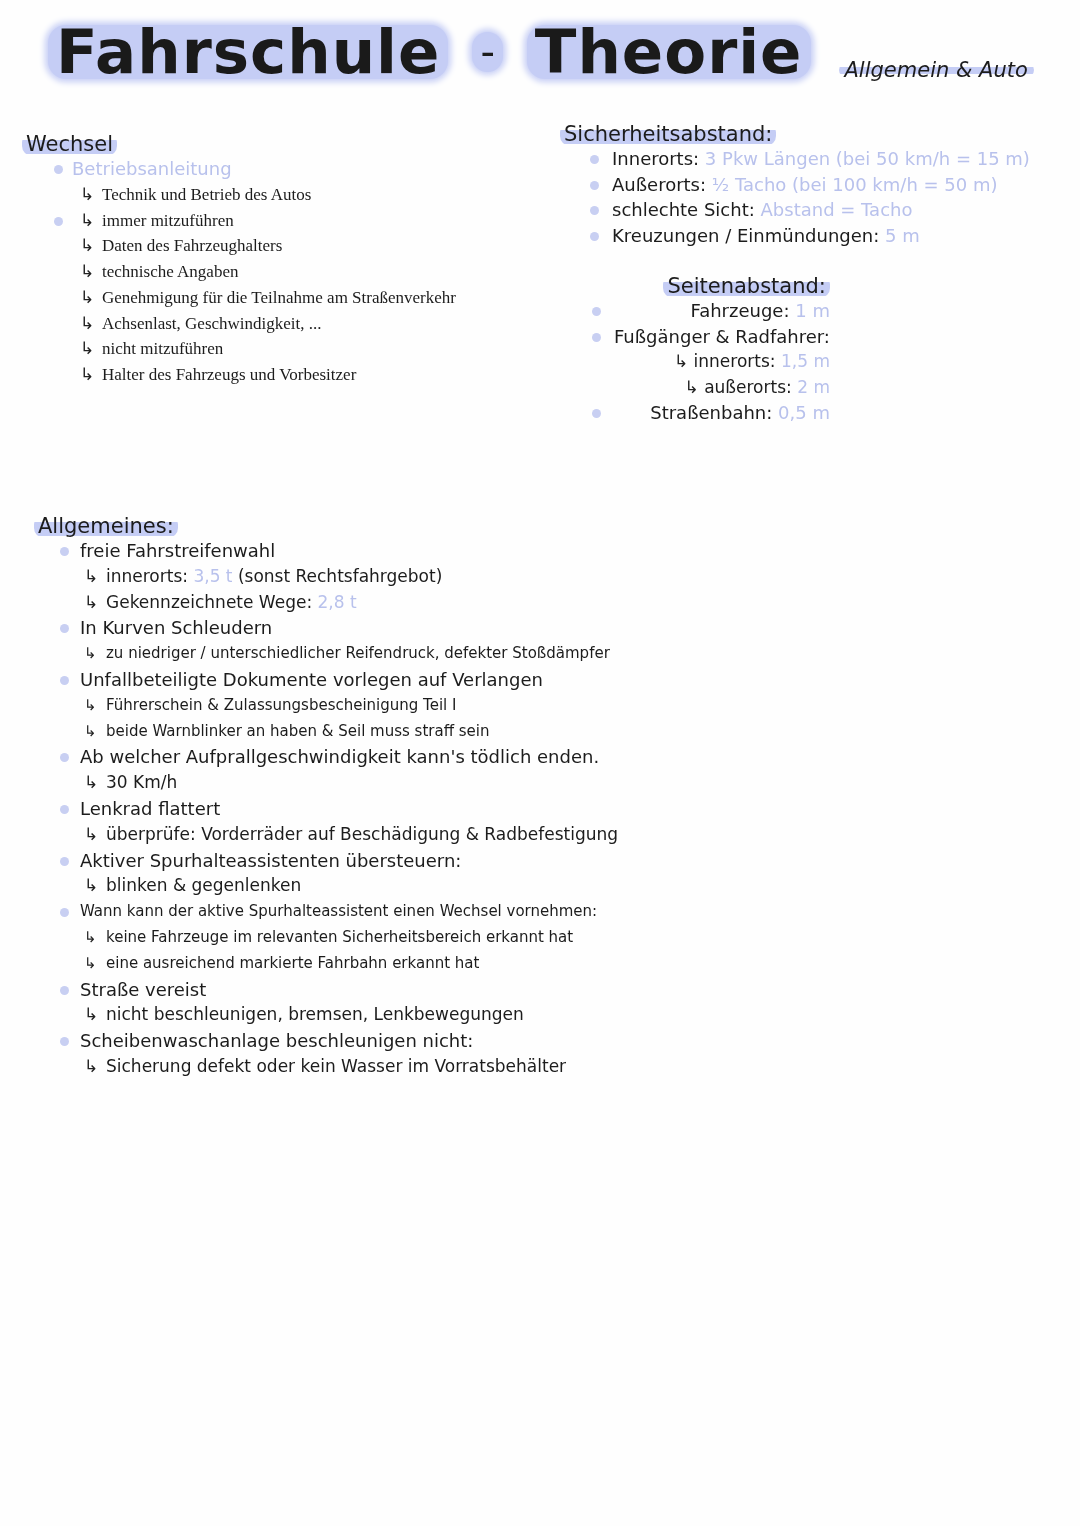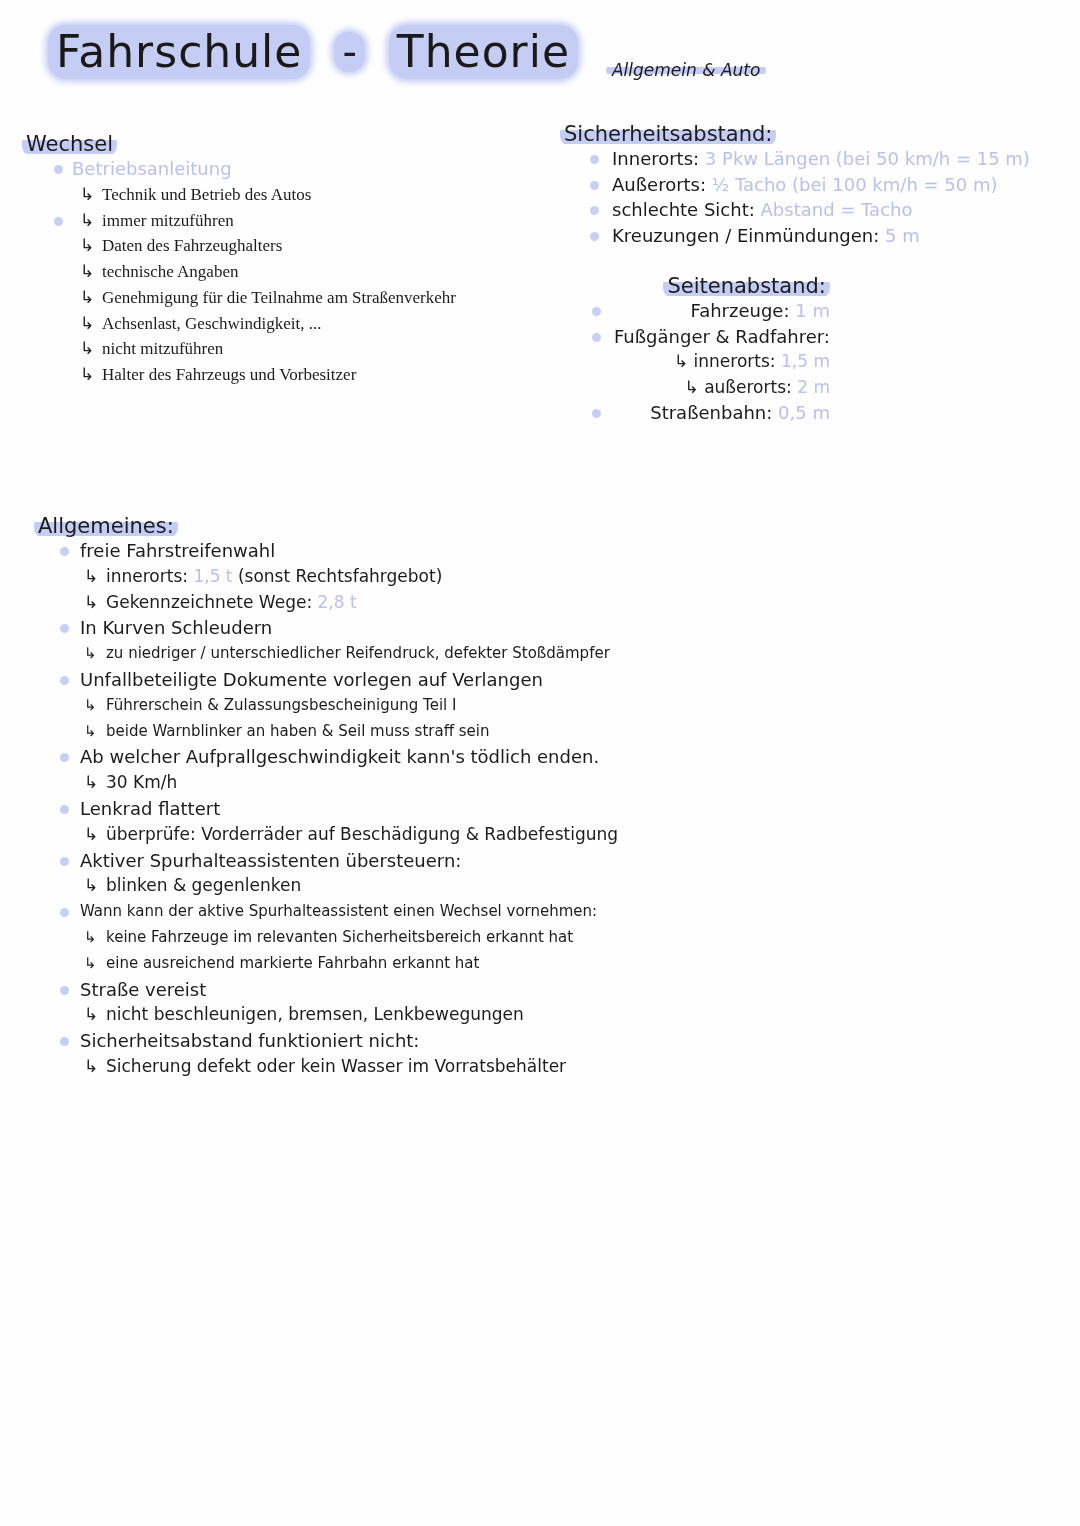--- a/index.html
+++ b/index.html
@@ -15,31 +15,32 @@
     .abs { position: absolute; }
 
     
     .title-wrap { left: 48px; top: 22px; height: 60px; display: flex; align-items: center; }
     .hl {
       background: #c5cdf5;
       border-radius: 18px;
       box-shadow: 0 0 6px 3px #c5cdf5;
     }
     .title-part {
-      font-size: 44px;
+      font-size: 61px;
       letter-spacing: 1px;
       padding: 0 8px;
       line-height: 54px;
       color: #1a1a1a;
+      font-weight: bold;
     }
     .title-dash { font-size: 40px; padding: 0 8px; margin: 0 24px; line-height: 40px; }
     .subtitle {
       margin-left: 28px;
       margin-top: 36px;
-      font-size: 17px;
+      font-size: 21px;
       font-style: italic;
       padding: 0 6px;
       line-height: 14px;
       border-radius: 8px;
       background: linear-gradient(to bottom, transparent 30%, #c5cdf5 30%, #c5cdf5 80%, transparent 80%);
     }
 
     
     .heading {
       font-size: 21px;
@@ -174,21 +175,21 @@
       <span class="light">0,5 m</span>
     </li>
   </ul>
 </section>
 
 <section id="allg" class="abs">
   <div class="heading">Allgemeines:</div>
   <ul class="lst">
 
     <li class="item"><span class="bullet"></span><span>freie Fahrstreifenwahl</span></li>
-    <li class="sub"><span class="arrow">↳</span><span>innerorts:</span> <span class="light">1,5 t</span> <span>(sonst Rechtsfahrgebot)</span></li>
+    <li class="sub"><span class="arrow">↳</span><span>innerorts:</span> <span class="light">3,5 t</span> <span>(sonst Rechtsfahrgebot)</span></li>
     <li class="sub"><span class="arrow">↳</span><span>Gekennzeichnete Wege:</span> <span class="light">2,8 t</span></li>
 
     <li class="item"><span class="bullet"></span><span>In Kurven Schleudern</span></li>
     <li class="sub small"><span class="arrow">↳</span><span>zu niedriger / unterschiedlicher Reifendruck, defekter Stoßdämpfer</span></li>
 
     <li class="item"><span class="bullet"></span><span>Unfallbeteiligte Dokumente vorlegen auf Verlangen</span></li>
     <li class="sub small"><span class="arrow">↳</span><span>Führerschein &amp; Zulassungsbescheinigung Teil I</span></li>
 
     <li class="sub small"><span class="arrow">↳</span><span>beide Warnblinker an haben &amp; Seil muss straff sein</span></li>
 
@@ -201,16 +202,16 @@
     <li class="item"><span class="bullet"></span><span>Aktiver Spurhalteassistenten übersteuern:</span></li>
     <li class="sub"><span class="arrow">↳</span><span>blinken &amp; gegenlenken</span></li>
 
     <li class="item small"><span class="bullet"></span><span>Wann kann der aktive Spurhalteassistent einen Wechsel vornehmen:</span></li>
     <li class="sub small"><span class="arrow">↳</span><span>keine Fahrzeuge im relevanten Sicherheitsbereich erkannt hat</span></li>
     <li class="sub small"><span class="arrow">↳</span><span>eine ausreichend markierte Fahrbahn erkannt hat</span></li>
 
     <li class="item"><span class="bullet"></span><span>Straße vereist</span></li>
     <li class="sub"><span class="arrow">↳</span><span>nicht beschleunigen, bremsen, Lenkbewegungen</span></li>
 
-    <li class="item"><span class="bullet"></span><span>Sicherheitsabstand funktioniert nicht:</span></li>
+    <li class="item"><span class="bullet"></span><span>Scheibenwaschanlage beschleunigen nicht:</span></li>
     <li class="sub"><span class="arrow">↳</span><span>Sicherung defekt oder kein Wasser im Vorratsbehälter</span></li>
   </ul>
 </section>
 
 </body></html>

